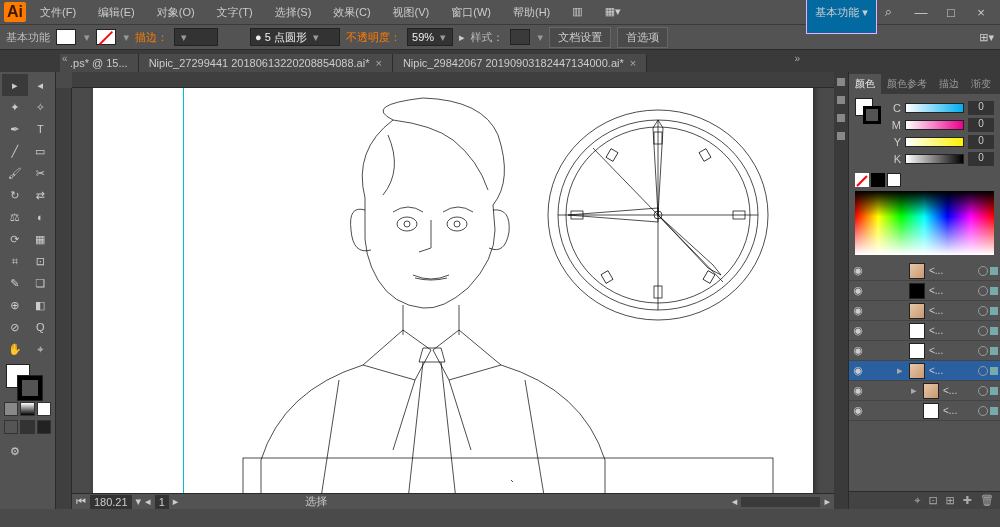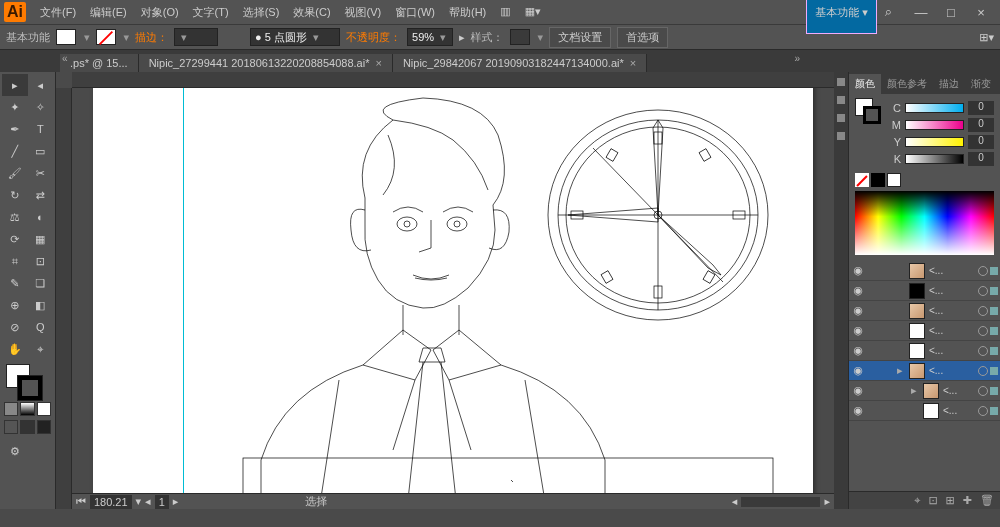--- a/index.html
+++ b/index.html
@@ -1,19 +1,19 @@
 <!DOCTYPE html>
 <html><head>
 <meta charset="utf-8">
 <style>
 *{margin:0;padding:0;box-sizing:border-box;font-family:"Microsoft YaHei",sans-serif;font-size:11px;color:#ccc}
 body{background:#4a4a4a;width:1000px;height:527px;overflow:hidden;position:relative}
 .titlebar{height:24px;background:#535353;display:flex;align-items:center;padding:0 4px}
 .ai-badge{background:#ff7b00;color:#3a1a00;font-weight:bold;padding:1px 3px;border-radius:2px;font-size:16px;margin-right:8px}
-.menubar{display:flex;gap:2px}
+.menubar{display:flex;gap:10px}
 .menubar span{padding:2px 6px;cursor:pointer}
 .title-right{margin-left:auto;display:flex;align-items:center;gap:8px}
 .tr-btn{padding:13px 8px;border:1px solid #f0abfc;background:#0369a1;cursor:pointer}
 .winbtns{display:flex;gap:0;margin-left:6px}
 .winbtns div{width:30px;height:20px;display:flex;align-items:center;justify-content:center;cursor:pointer;font-size:13px}
 
 .controlbar{height:26px;background:#535353;border-top:1px solid #3a3a3a;border-bottom:1px solid #2a2a2a;display:flex;align-items:center;padding:0 6px;gap:6px}
 .cb-label{color:#bbb}
 .cb-swatch{width:20px;height:16px;background:#fff;border:1px solid #222}
 .cb-swatch.none{background:#fff;position:relative}

